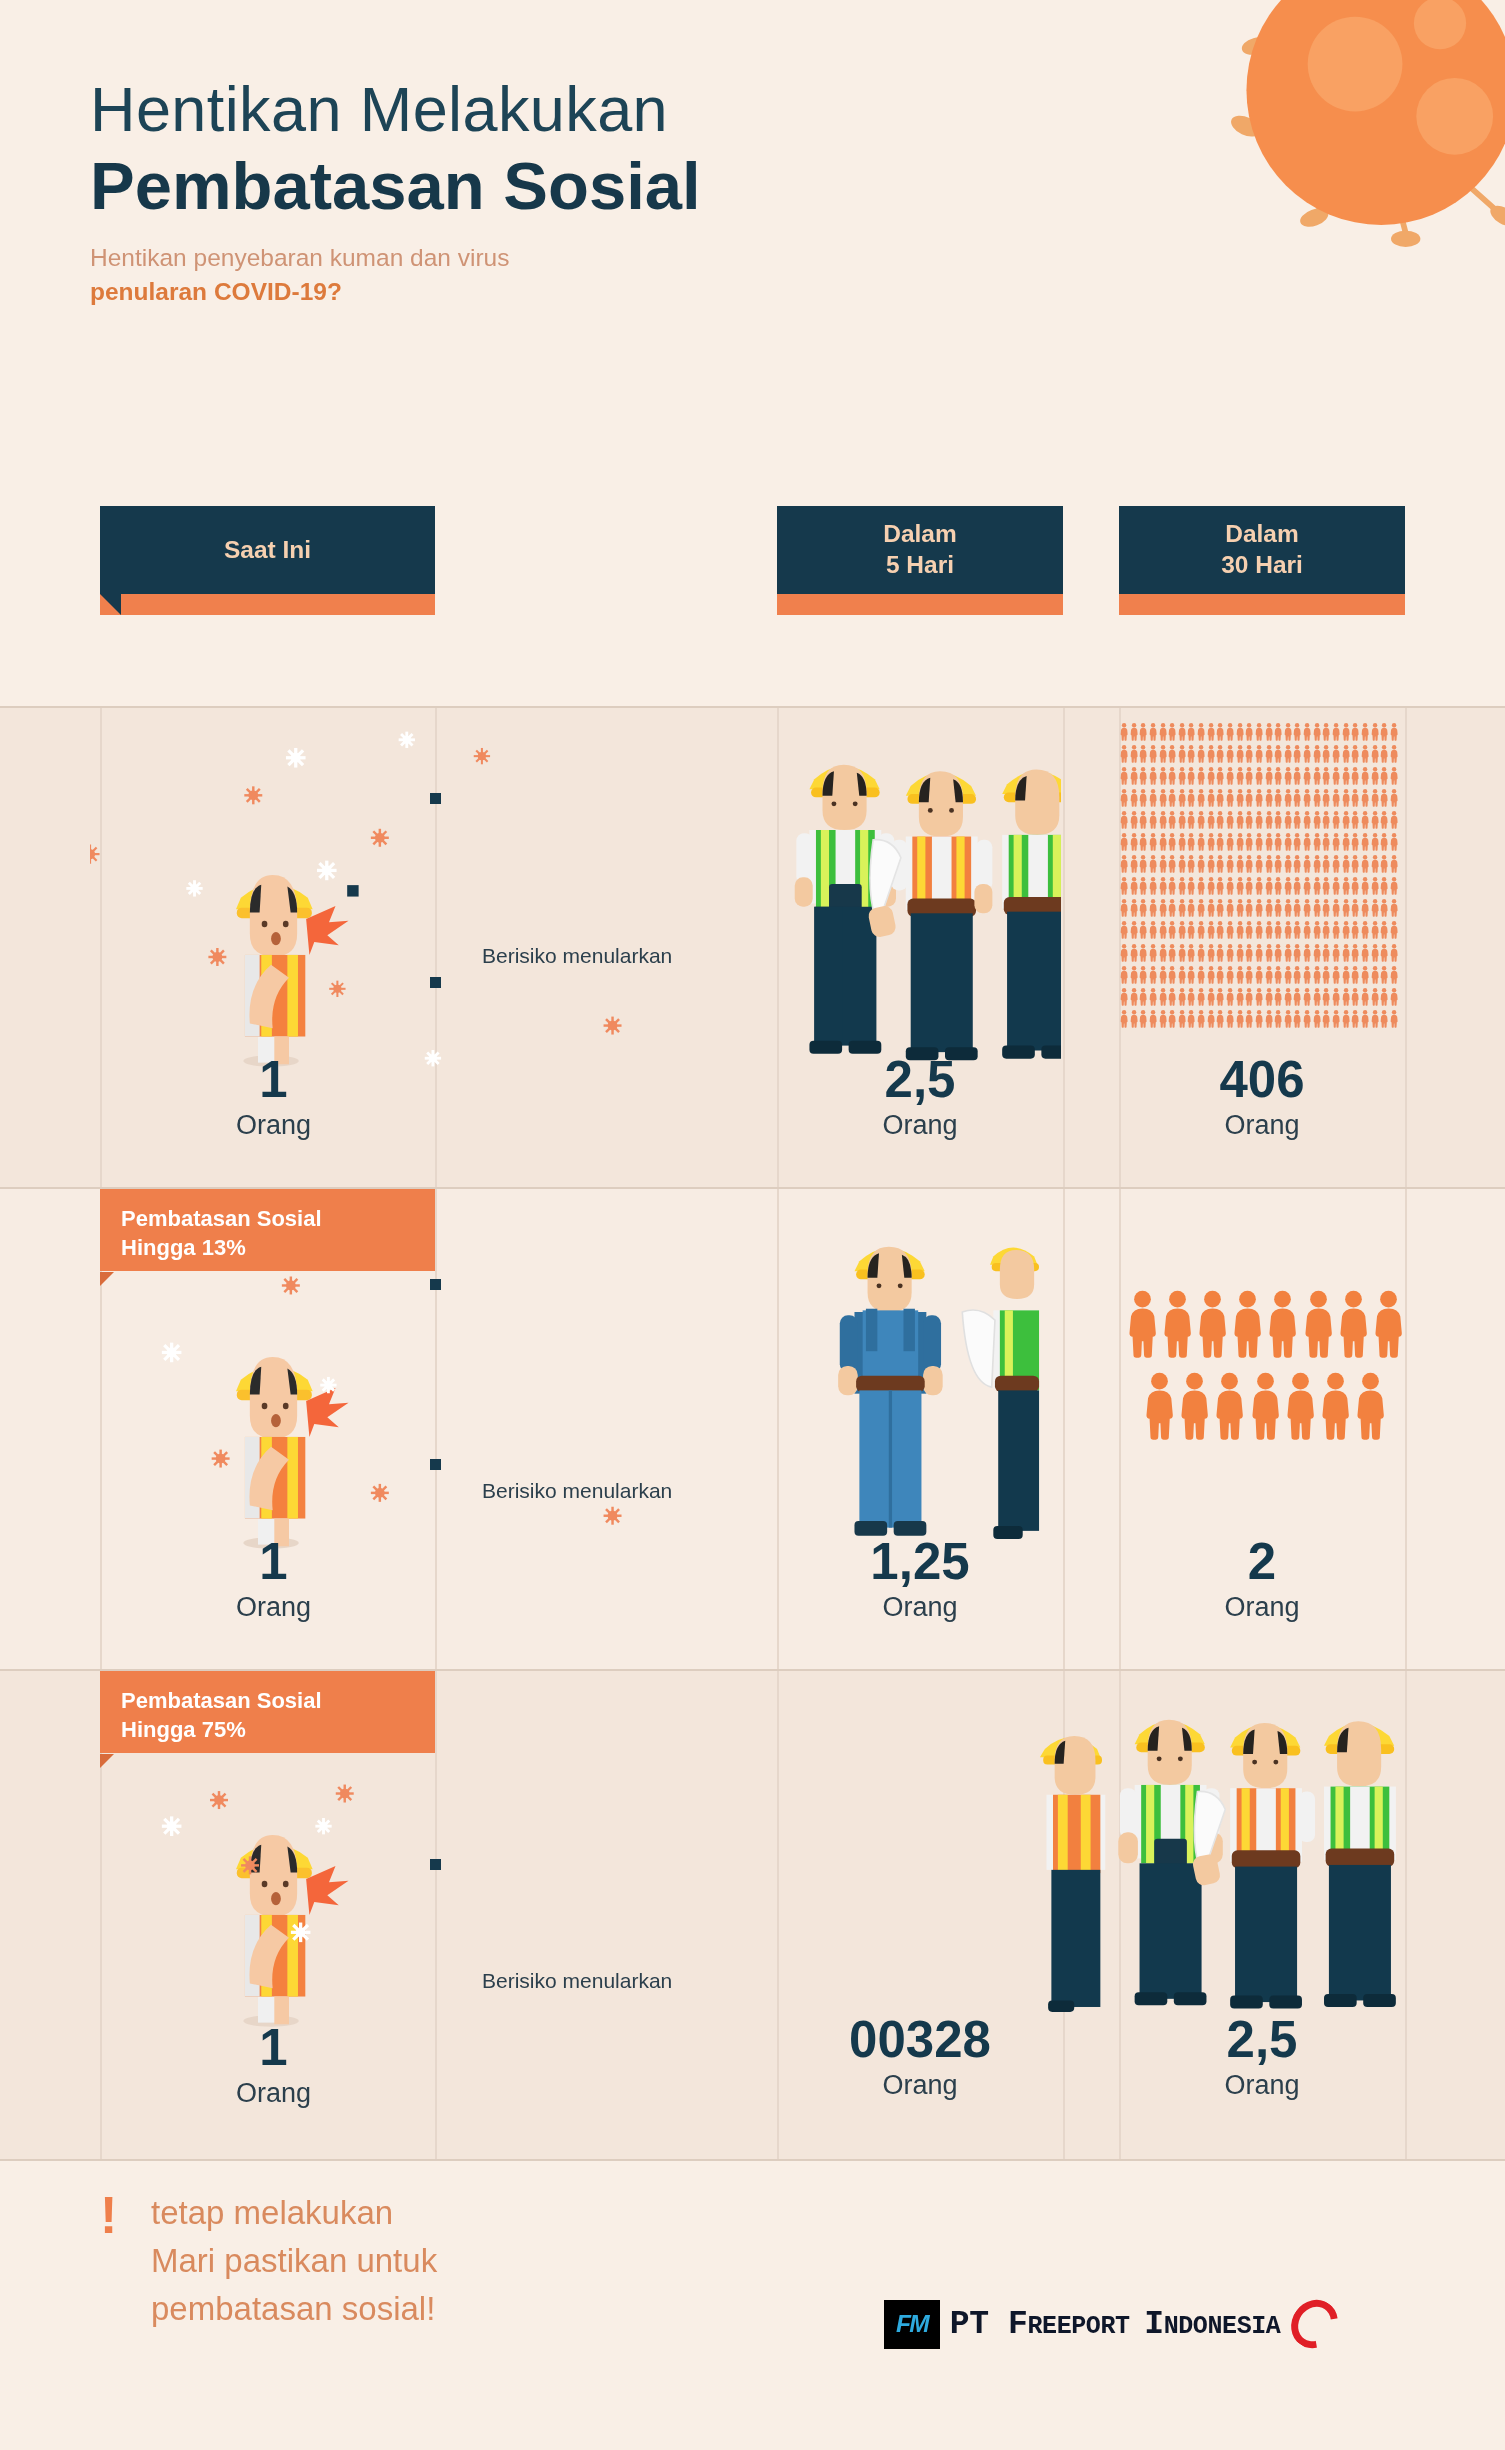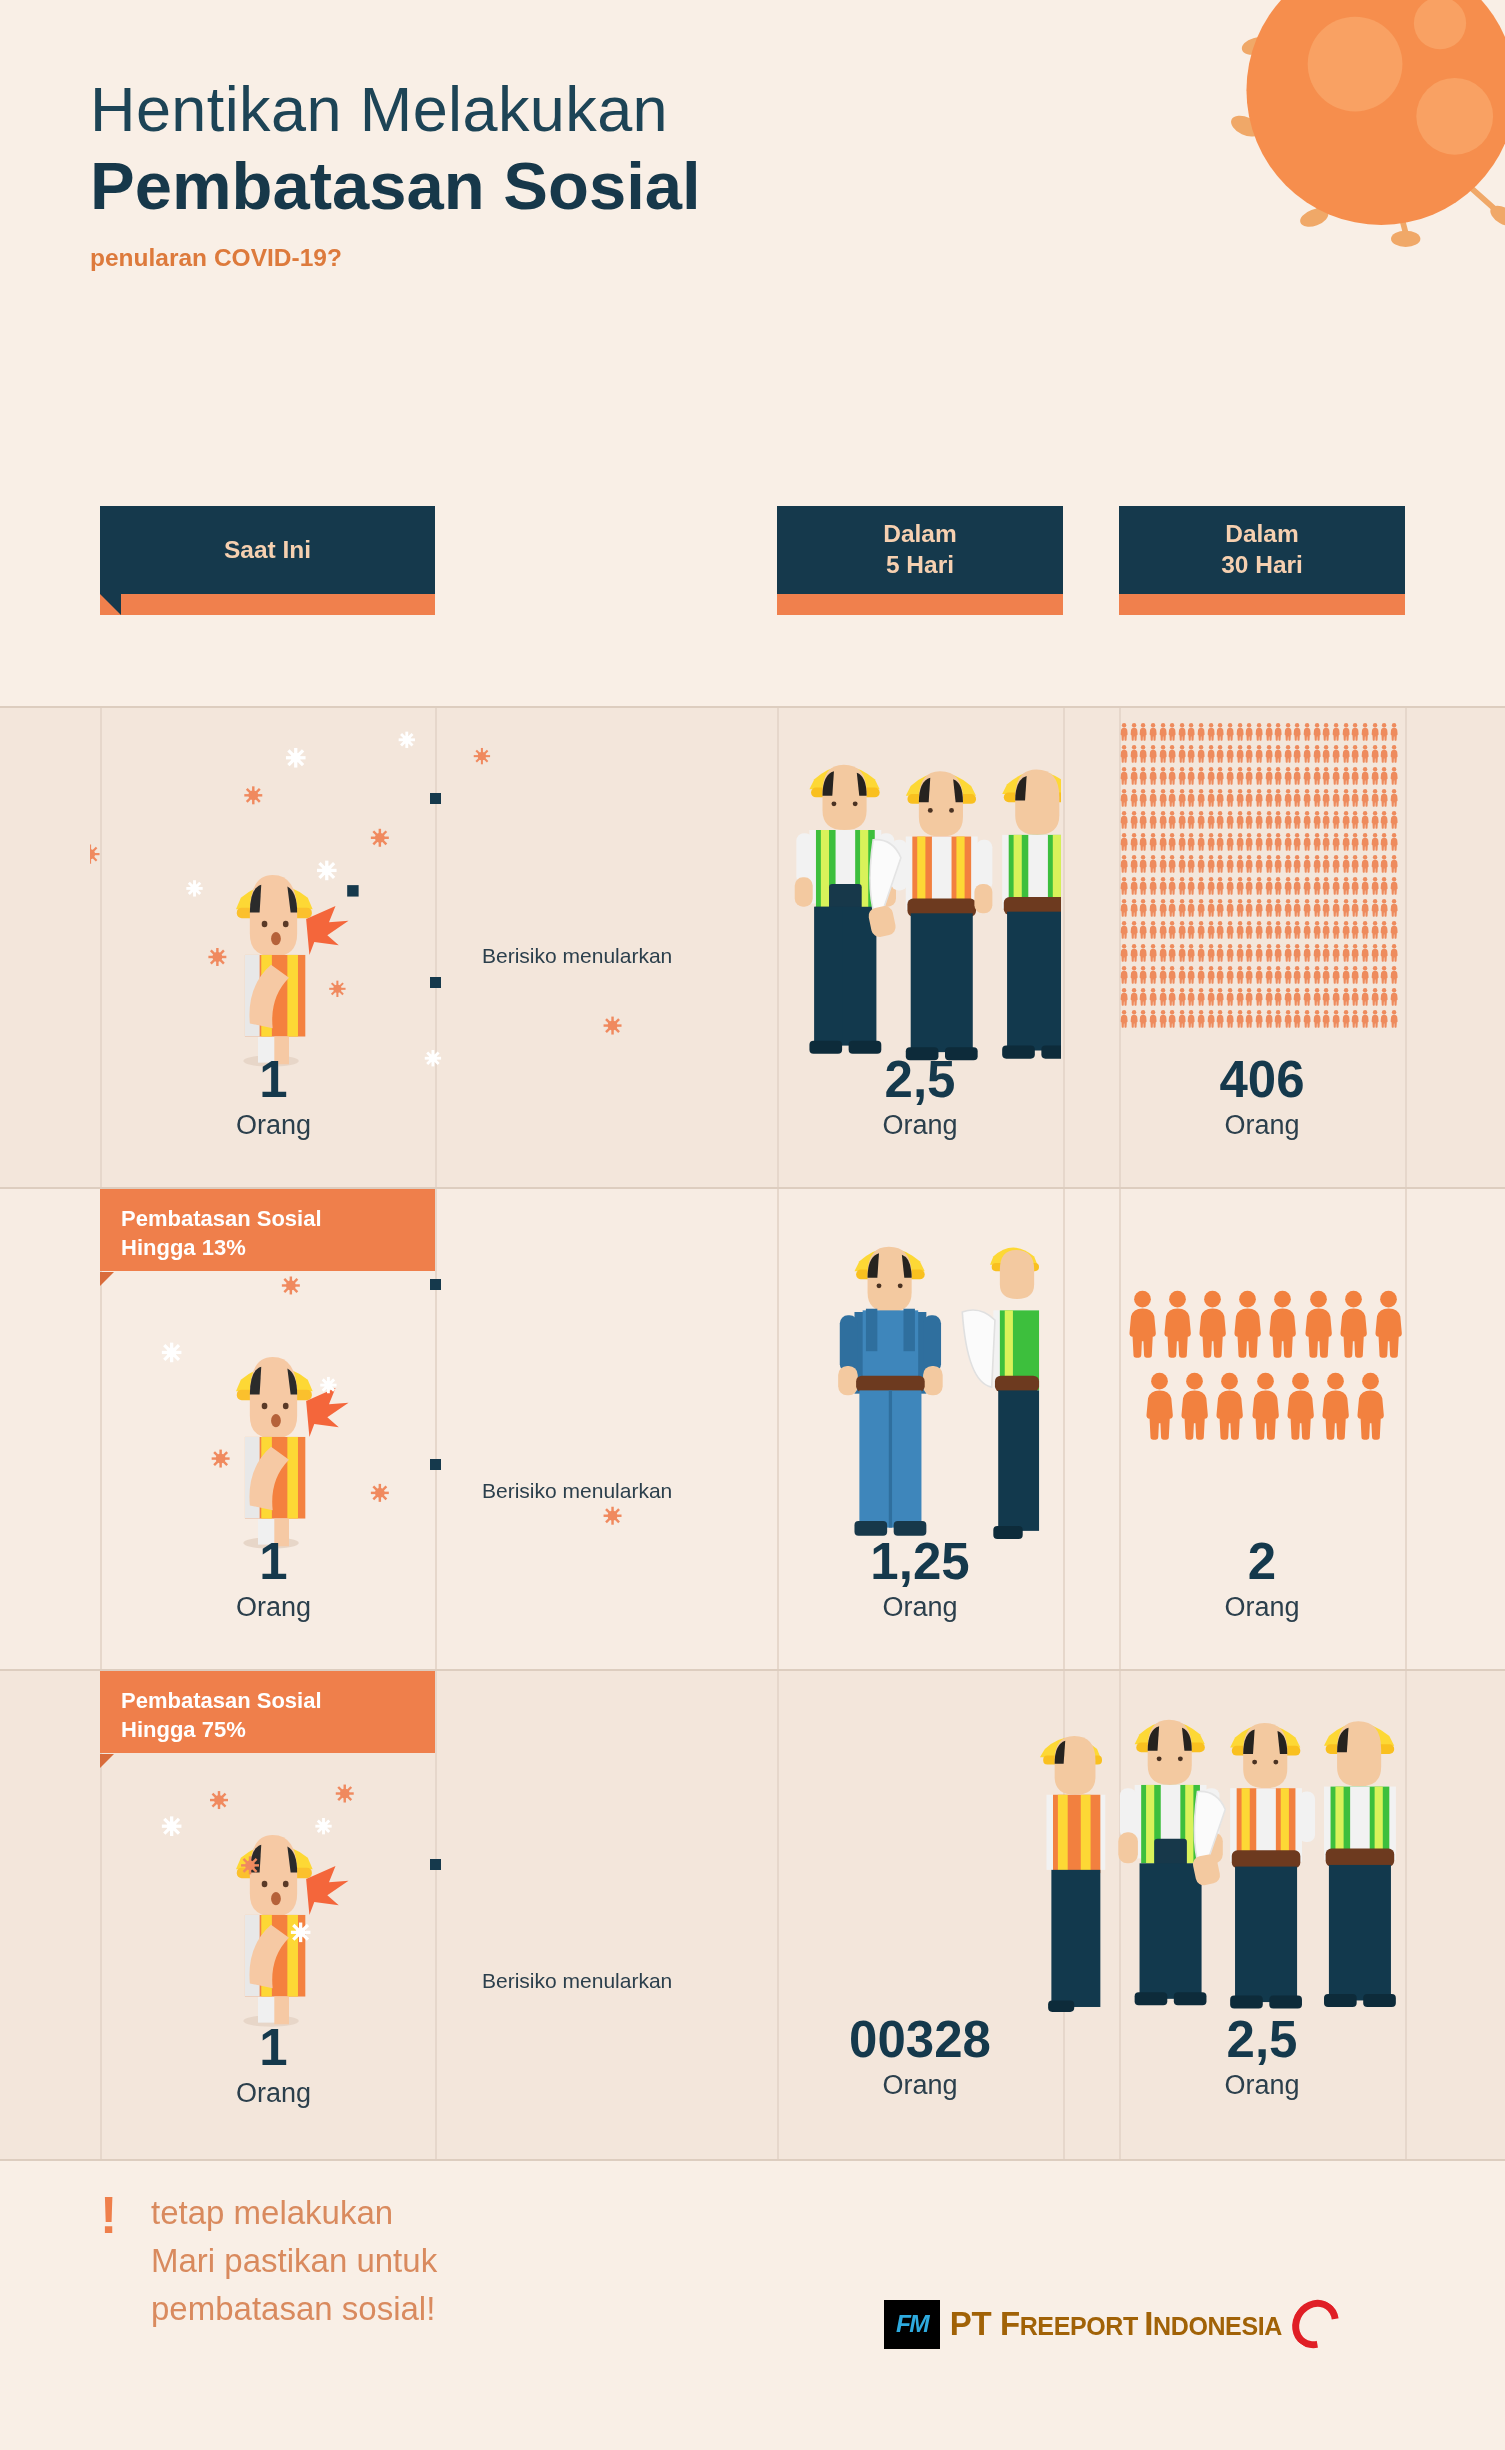--- a/index.html
+++ b/index.html
@@ -77,21 +77,21 @@
     position:absolute;left:100px;top:2189px;font-size:52px;color:#ef7f4b;
     font-weight:bold;line-height:1;
   }
   .foot-text{position:absolute;left:151px;top:2189px;width:523px;}
   .foot-line{font-size:33px;color:#d98a5e;line-height:1.45;}
 
   .logo{position:absolute;left:884px;top:2299px;display:flex;align-items:center;}
   .logo-mark{width:56px;height:49px;background:#000;display:flex;align-items:center;
     justify-content:center;}
   .logo-mark span{color:#2eaade;font-weight:bold;font-size:24.5px;font-style:italic;letter-spacing:-1.6px;}
-  .logo-text{font-family:Liberation Sans, sans-serif;font-weight:bold;font-size:33px;color:#a16207;
+  .logo-text{font-family:Liberation Mono, monospace;font-weight:bold;font-size:33px;color:#0f172a;
     margin-left:9.8px;letter-spacing:-0.4px;}
   .logo-text .sm{font-size:25px;}
   .logo-ring{margin-left:11.4px;width:31px;height:36px;border:7.4px solid #e01f26;
     border-radius:50%;border-top-color:#e01f26;transform:rotate(35deg);
     border-right-color:transparent;}
 </style>
 </head>
 <body>
 
 <div class="stage">
@@ -118,20 +118,21 @@
     <circle cx="228" cy="180" r="165" fill="#f68e4d"></circle>
     <circle cx="196" cy="148" r="58" fill="#f9a163"></circle>
     <circle cx="300" cy="98" r="32" fill="#f9a163"></circle>
     <circle cx="318" cy="212" r="47" fill="#f9a163"></circle>
   </svg>
 
   <div class="header">
     <div class="title-thin">Hentikan Melakukan</div>
     <div class="title-bold">Pembatasan Sosial</div>
     <div class="sub">
+      <div class="sub-line">Hentikan penyebaran kuman dan virus</div>
       <div class="sub-line strong">penularan COVID-19?</div>
     </div>
   </div>
 
   <div class="colhead" style="left:100px;top:506px;width:335px;height:88px;">
     <div>Saat Ini</div>
     <div class="barfill"></div>
     <div class="notch"></div>
   </div>
 

